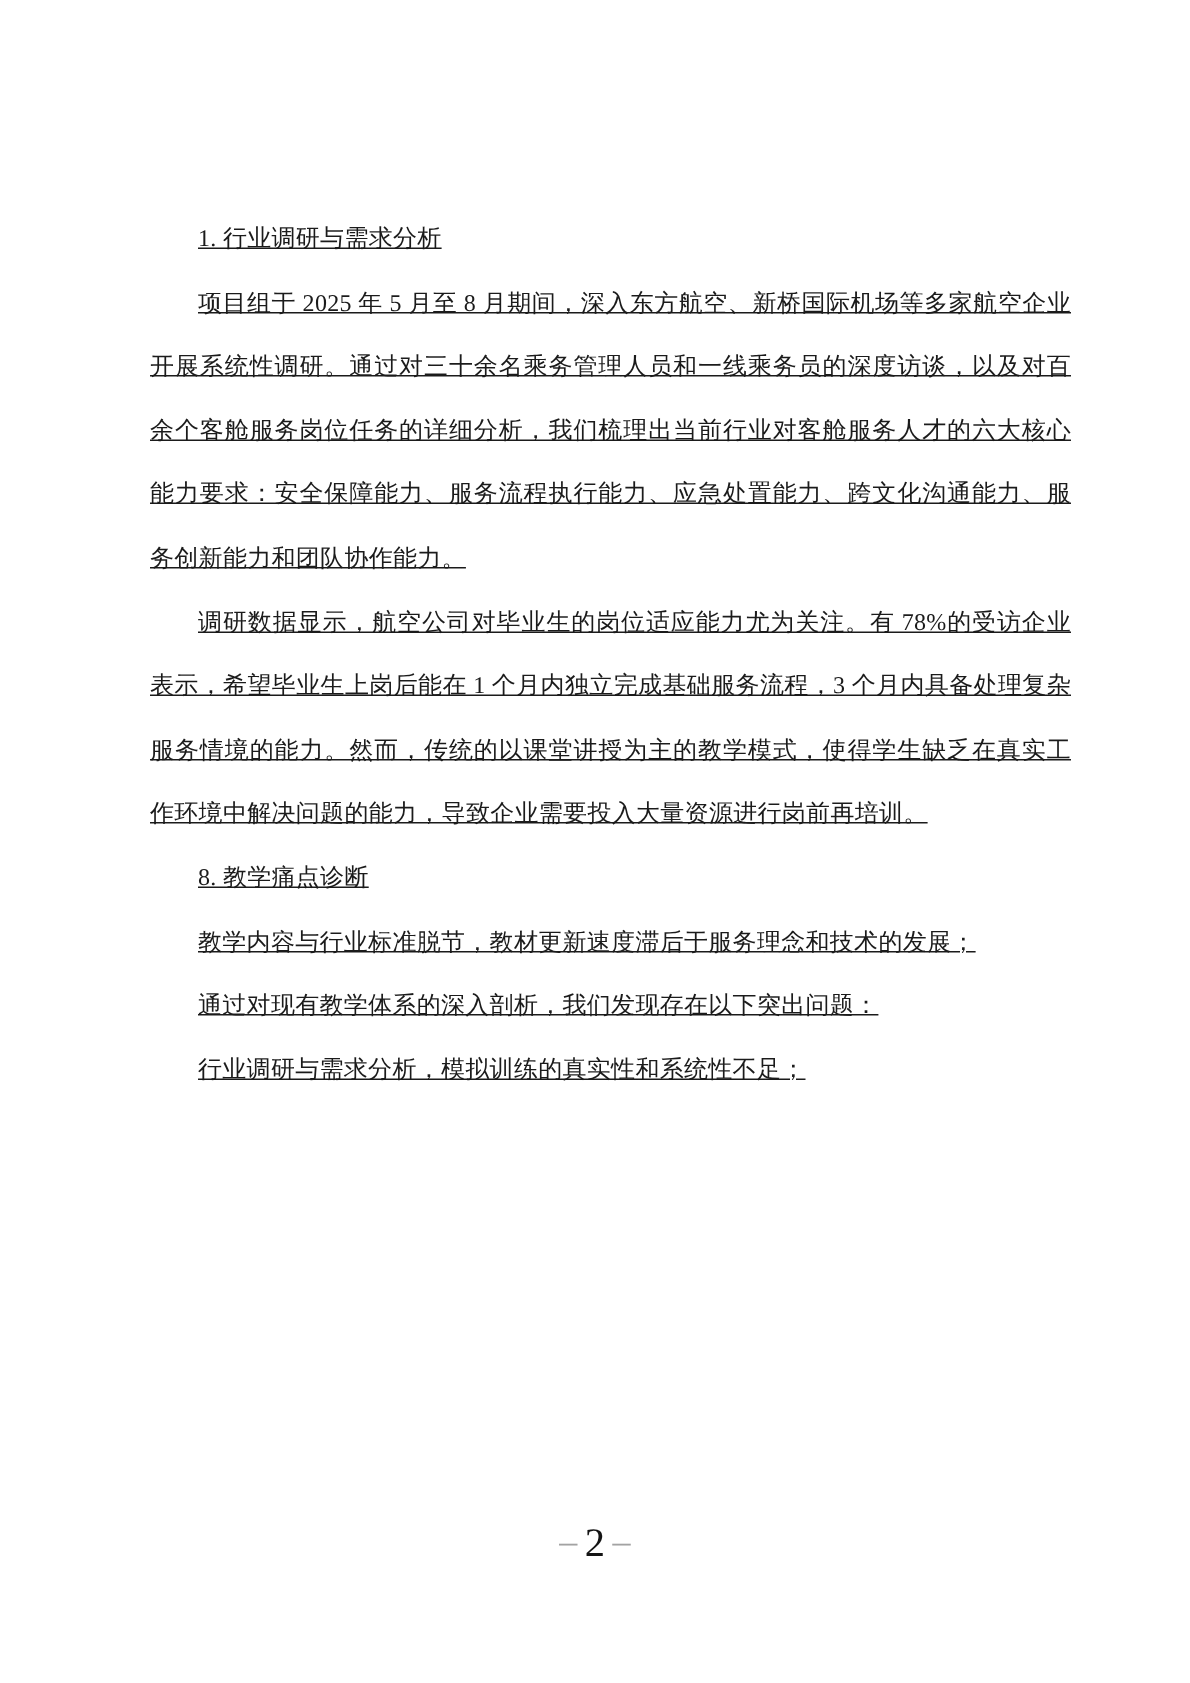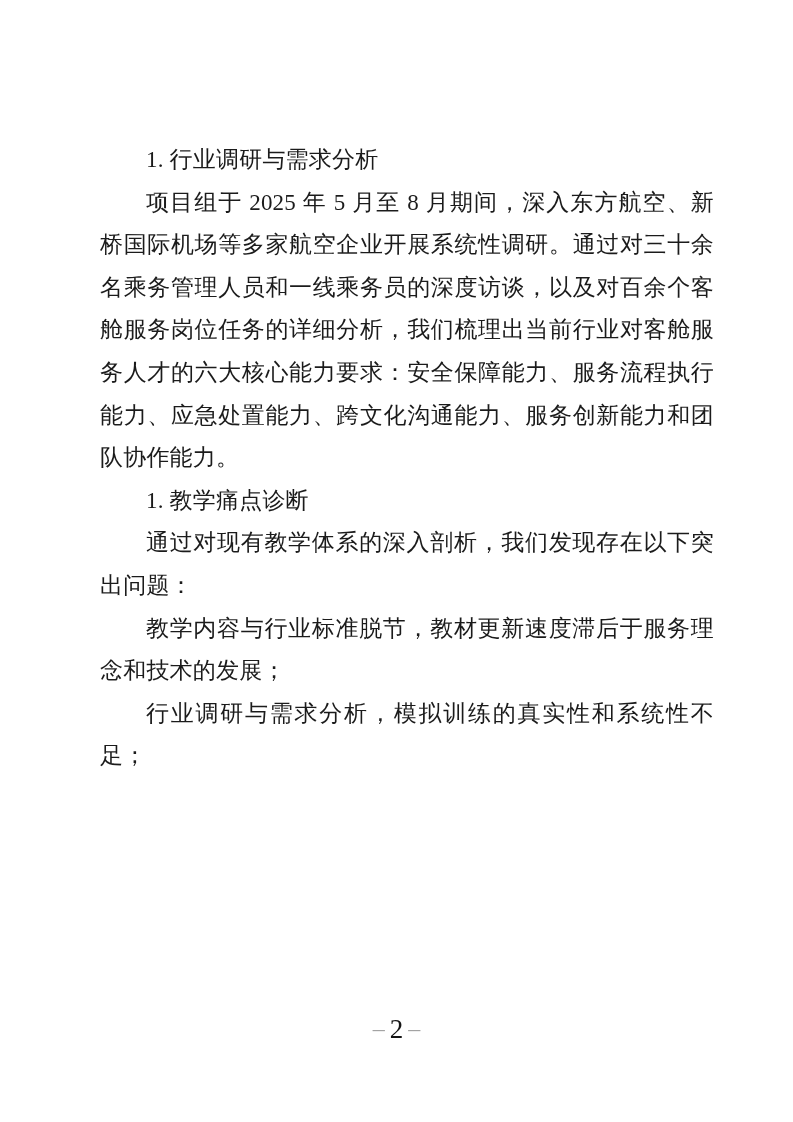--- a/index.html
+++ b/index.html
@@ -18,28 +18,29 @@
   }
   .content {
     position: absolute;
     left: 100px;
     top: 139px;
     width: 614px;
   }
   .content p {
     margin: 0;
     padding: 0;
-    font-size: 23px;
+    font-size: 16px;
     line-height: 42.6px;
     font-weight: 400;
     text-align: justify;
     text-justify: inter-character;
     text-indent: 2em;
     letter-spacing: 0.2px;
     word-break: break-all;
+    text-decoration: underline;
   }
   .content p.heading {
     text-align: left;
   }
   .footer {
     position: absolute;
     top: 1013px;
     left: 0;
     width: 100%;
     text-align: center;
@@ -58,23 +59,24 @@
   }
 </style>
 </head>
 <body>
 
 <div class="page">
 
   <main class="content" id="paragraphs">
       <p class="para heading">1. 行业调研与需求分析</p>
       <p class="para">项目组于 2025 年 5 月至 8 月期间，深入东方航空、新桥国际机场等多家航空企业开展系统性调研。通过对三十余名乘务管理人员和一线乘务员的深度访谈，以及对百余个客舱服务岗位任务的详细分析，我们梳理出当前行业对客舱服务人才的六大核心能力要求：安全保障能力、服务流程执行能力、应急处置能力、跨文化沟通能力、服务创新能力和团队协作能力。</p>
-      <p class="para heading">1. 教学痛点诊断</p>
+      <p class="para">调研数据显示，航空公司对毕业生的岗位适应能力尤为关注。有 78%的受访企业表示，希望毕业生上岗后能在 1 个月内独立完成基础服务流程，3 个月内具备处理复杂服务情境的能力。然而，传统的以课堂讲授为主的教学模式，使得学生缺乏在真实工作环境中解决问题的能力，导致企业需要投入大量资源进行岗前再培训。</p>
+      <p class="para heading">8. 教学痛点诊断</p>
+      <p class="para">教学内容与行业标准脱节，教材更新速度滞后于服务理念和技术的发展；</p>
       <p class="para">通过对现有教学体系的深入剖析，我们发现存在以下突出问题：</p>
-      <p class="para">教学内容与行业标准脱节，教材更新速度滞后于服务理念和技术的发展；</p>
       <p class="para">行业调研与需求分析，模拟训练的真实性和系统性不足；</p>
     </main>
 
   <footer class="footer">
     <span class="dash">–</span><span class="pagenum">2</span><span class="dash">–</span>
   </footer>
 
 </div>
 
 </body></html>

